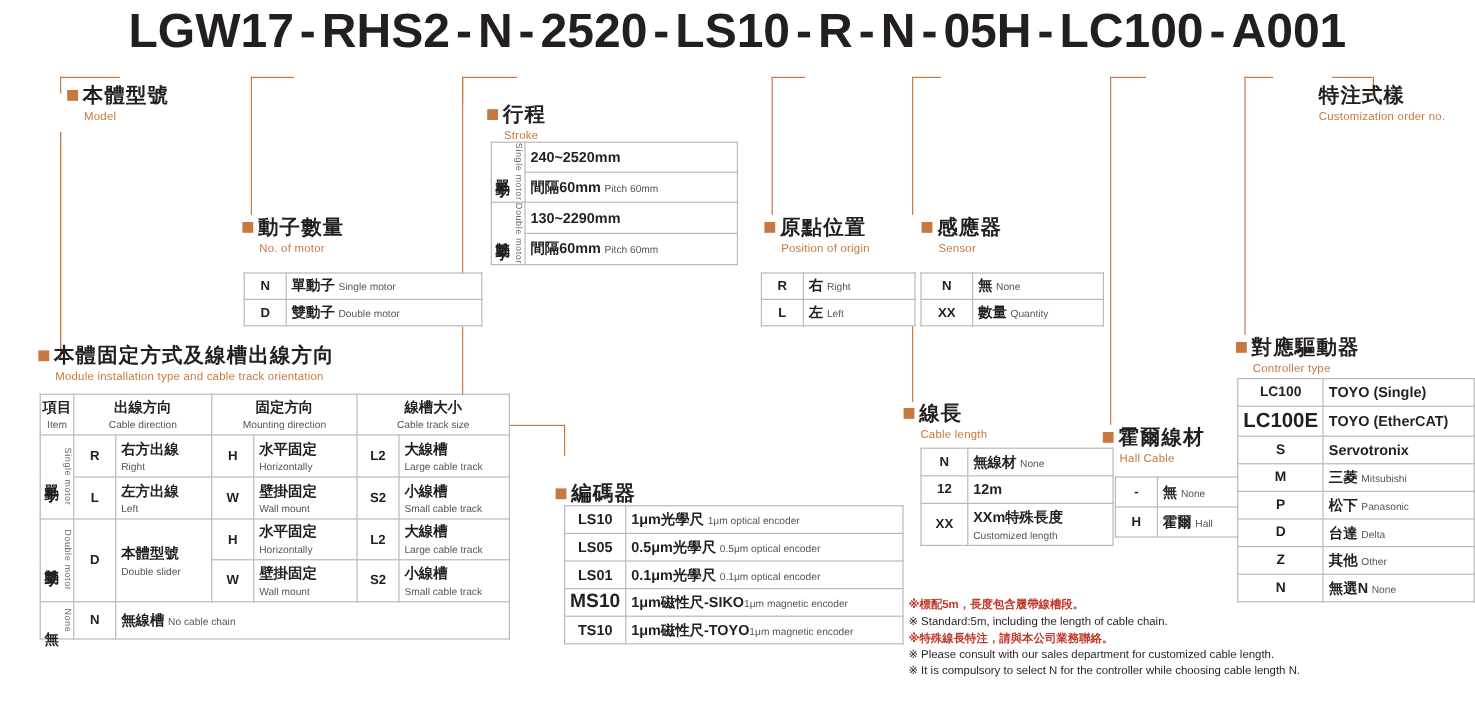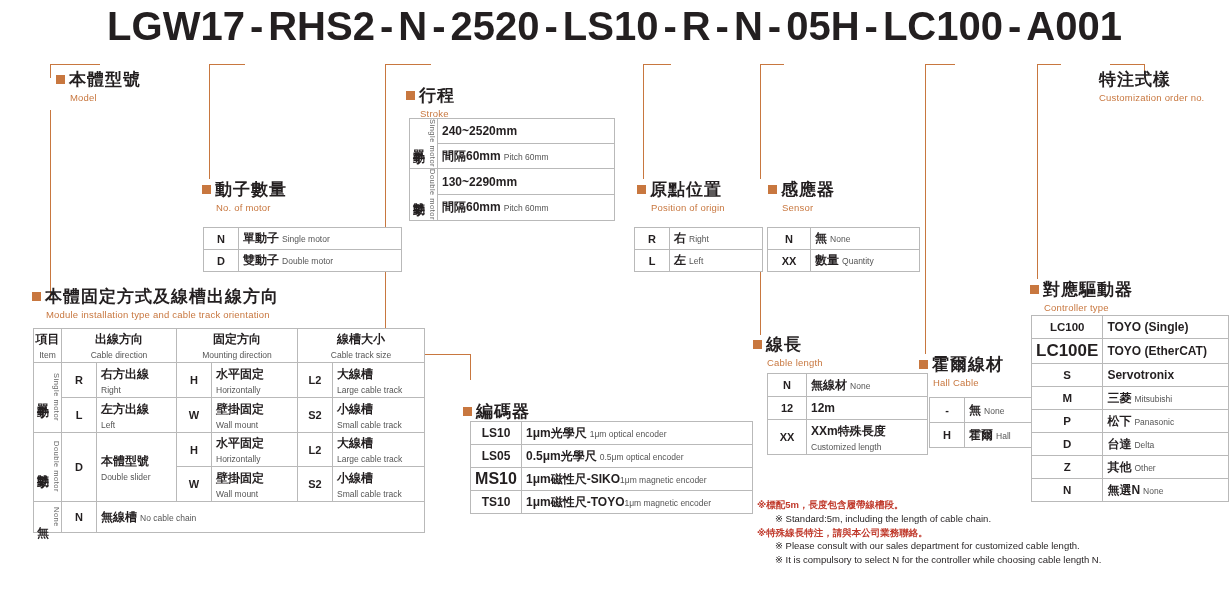--- a/index.html
+++ b/index.html
@@ -45,21 +45,21 @@
   .vwrap{display:flex;align-items:center;justify-content:center;height:100%;}
   .vzh{writing-mode:vertical-rl;font-weight:bold;font-size:12px;letter-spacing:2px;}
   .ven{writing-mode:vertical-rl;font-size:7.5px;color:#666;letter-spacing:0.5px;margin-left:1px;}
 
   
   .ln{position:absolute;background:#c8773f;}
 
   
   #notes{position:absolute;left:757px;top:498px;width:400px;font-size:9.5px;line-height:1.45;}
   #notes .red{color:#c0392b;font-weight:bold;}
-  #notes .blk{color:#231f20;margin-left:18px;}
+  #notes .blk{color:#231f20;}
 </style>
 </head>
 <body>
 
 <div id="code-row">
   <span class="seg">LGW17</span>
   <span class="dash">-</span>
   <span class="seg">RHS2</span>
   <span class="dash">-</span>
   <span class="seg">N</span>
@@ -313,20 +313,24 @@
   <tbody>
       <tr>
     <td class="ctr" style="width:42px;font-weight:bold;font-size:12px;">LS10</td>
     <td style="width:222px;height:18px;"><span class="zhb">1μm光學尺</span> <span class="ensm">1μm optical encoder</span></td>
   </tr>
   <tr>
     <td class="ctr" style="font-weight:bold;font-size:12px;">LS05</td>
     <td style="height:18px;"><span class="zhb">0.5μm光學尺</span> <span class="ensm">0.5μm optical encoder</span></td>
   </tr>
   <tr>
+    <td class="ctr" style="font-weight:bold;font-size:12px;">LS01</td>
+    <td style="height:18px;"><span class="zhb">0.1μm光學尺</span> <span class="ensm">0.1μm optical encoder</span></td>
+  </tr>
+  <tr>
     <td class="ctr" style="font-weight:bold;font-size:16px;">MS10</td>
     <td style="height:18px;"><span class="zhb">1μm磁性尺-SIKO</span><span class="ensm">1μm magnetic encoder</span></td>
   </tr>
   <tr>
     <td class="ctr" style="font-weight:bold;font-size:12px;">TS10</td>
     <td style="height:18px;"><span class="zhb">1μm磁性尺-TOYO</span><span class="ensm">1μm magnetic encoder</span></td>
   </tr>
 </tbody>
   </table>
 

